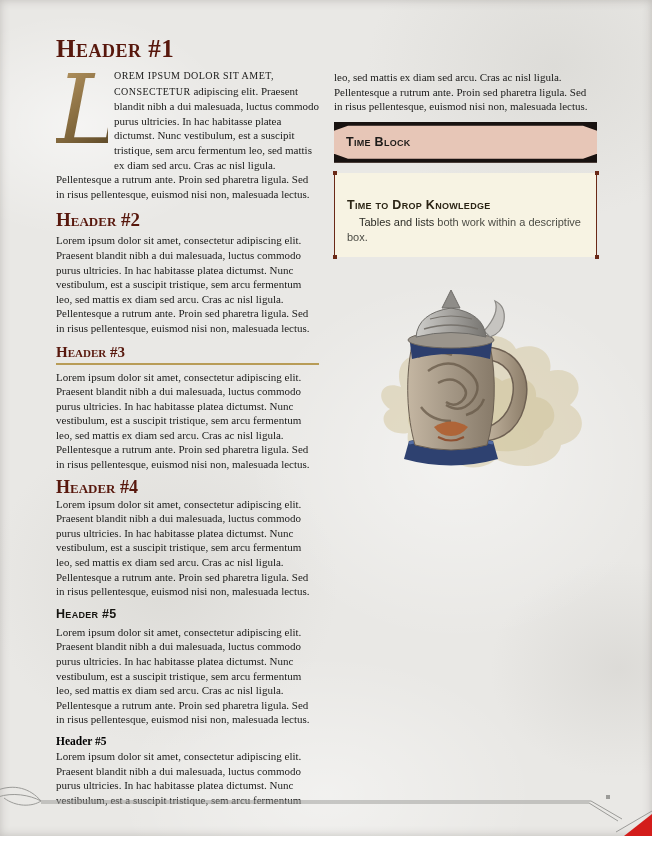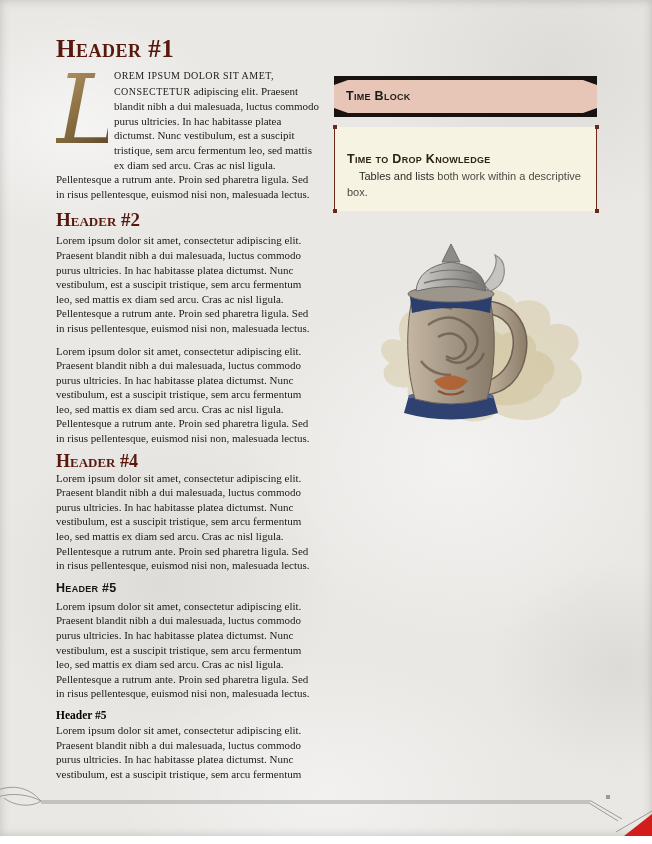--- a/index.html
+++ b/index.html
@@ -83,33 +83,35 @@
       <h1>Header #1</h1>
 
       <p class="body-text">
         <span class="dropcap">L</span><span class="lead-caps">orem ipsum dolor sit amet, consectetur</span>
         <span>adipiscing elit. Praesent blandit nibh a dui malesuada, luctus commodo purus ultricies. In hac habitasse platea dictumst. Nunc vestibulum, est a suscipit tristique, sem arcu fermentum leo, sed mattis ex diam sed arcu. Cras ac nisl ligula. Pellentesque a rutrum ante. Proin sed pharetra ligula. Sed in risus pellentesque, euismod nisi non, malesuada lectus.</span>
       </p>
 
       <h2>Header #2</h2>
       <p class="body-text">Lorem ipsum dolor sit amet, consectetur adipiscing elit. Praesent blandit nibh a dui malesuada, luctus commodo purus ultricies. In hac habitasse platea dictumst. Nunc vestibulum, est a suscipit tristique, sem arcu fermentum leo, sed mattis ex diam sed arcu. Cras ac nisl ligula. Pellentesque a rutrum ante. Proin sed pharetra ligula. Sed in risus pellentesque, euismod nisi non, malesuada lectus.</p>
 
+      <h3>Header #3</h3>
       <p class="body-text">Lorem ipsum dolor sit amet, consectetur adipiscing elit. Praesent blandit nibh a dui malesuada, luctus commodo purus ultricies. In hac habitasse platea dictumst. Nunc vestibulum, est a suscipit tristique, sem arcu fermentum leo, sed mattis ex diam sed arcu. Cras ac nisl ligula. Pellentesque a rutrum ante. Proin sed pharetra ligula. Sed in risus pellentesque, euismod nisi non, malesuada lectus.</p>
 
       <h4>Header #4</h4>
       <p class="body-text">Lorem ipsum dolor sit amet, consectetur adipiscing elit. Praesent blandit nibh a dui malesuada, luctus commodo purus ultricies. In hac habitasse platea dictumst. Nunc vestibulum, est a suscipit tristique, sem arcu fermentum leo, sed mattis ex diam sed arcu. Cras ac nisl ligula. Pellentesque a rutrum ante. Proin sed pharetra ligula. Sed in risus pellentesque, euismod nisi non, malesuada lectus.</p>
 
       <h5>Header #5</h5>
       <p class="body-text">Lorem ipsum dolor sit amet, consectetur adipiscing elit. Praesent blandit nibh a dui malesuada, luctus commodo purus ultricies. In hac habitasse platea dictumst. Nunc vestibulum, est a suscipit tristique, sem arcu fermentum leo, sed mattis ex diam sed arcu. Cras ac nisl ligula. Pellentesque a rutrum ante. Proin sed pharetra ligula. Sed in risus pellentesque, euismod nisi non, malesuada lectus.</p>
 
       <h6>Header #5</h6>
       <p class="body-text">Lorem ipsum dolor sit amet, consectetur adipiscing elit. Praesent blandit nibh a dui malesuada, luctus commodo purus ultricies. In hac habitasse platea dictumst. Nunc vestibulum, est a suscipit tristique, sem arcu fermentum</p>
     </div>
 
     <div class="col col-right">
+      <p class="body-text">leo, sed mattis ex diam sed arcu. Cras ac nisl ligula. Pellentesque a rutrum ante. Proin sed pharetra ligula. Sed in risus pellentesque, euismod nisi non, malesuada lectus.</p>
 
       <div class="note-block">
         <div class="note-bar top"></div>
         <div class="note-title">Time Block</div>
         <div class="note-bar bottom"></div>
       </div>
 
       <div class="desc-box">
         <div class="desc-dot tl"></div>
         <div class="desc-dot tr"></div>

